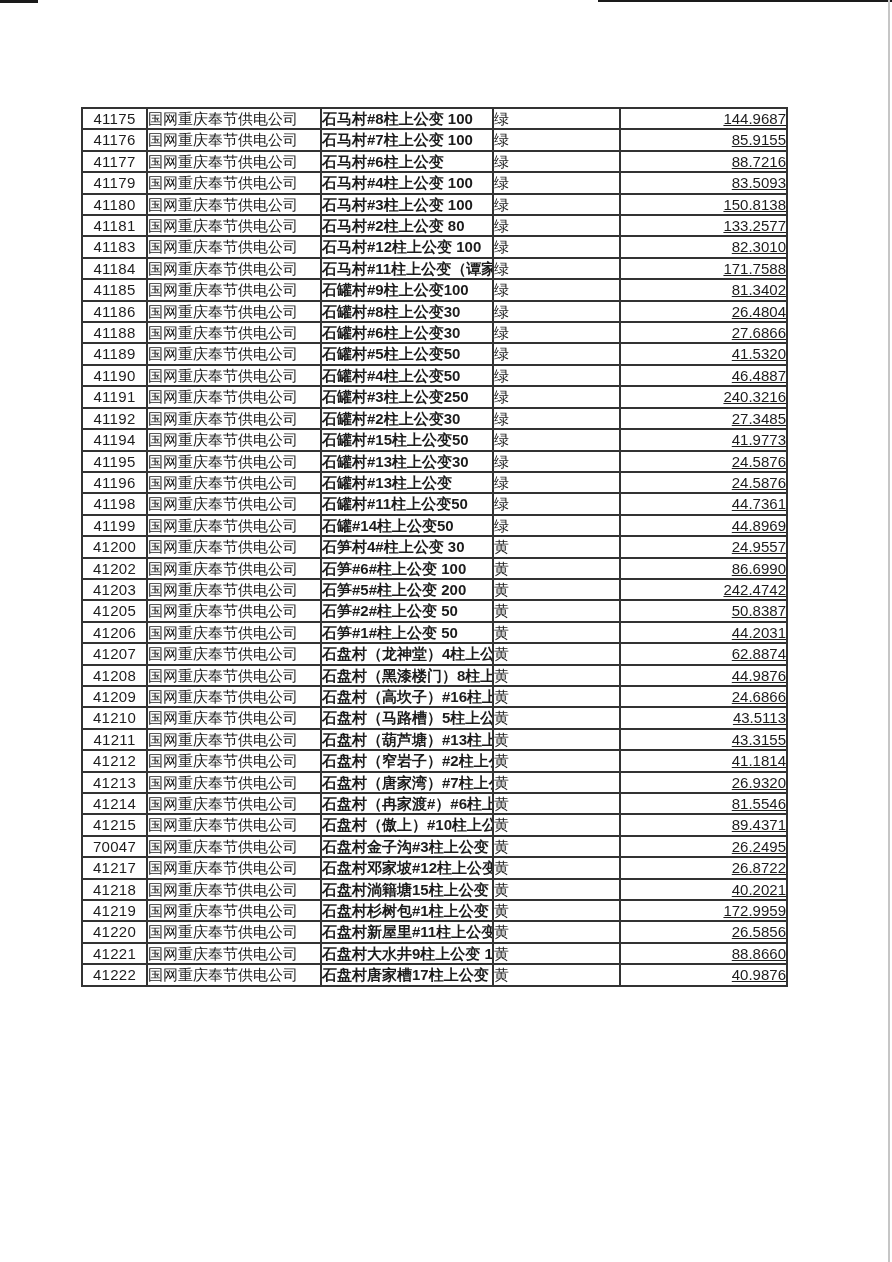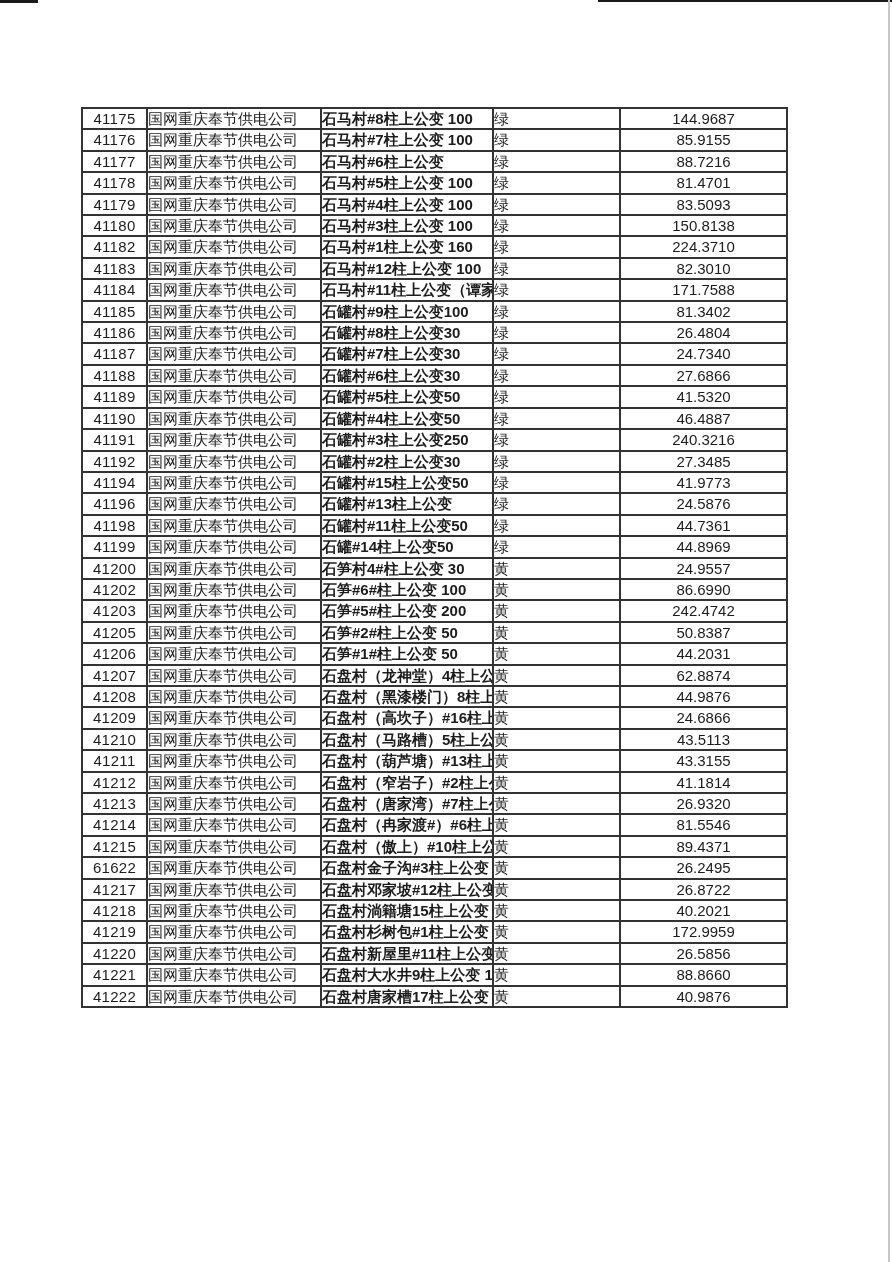--- a/index.html
+++ b/index.html
@@ -45,21 +45,21 @@
     overflow:hidden;
     white-space:nowrap;
     font-size:15px;
     color:var(--text-color);
     background:#ffffff;
   }
   td.c-id{width:65px;text-align:center;letter-spacing:0.3px;}
   td.c-company{width:174px;padding-left:4px;}
   td.c-device{width:172px;padding-left:4px;font-weight:bold;}
   td.c-status{width:127px;padding-left:4px;}
-  td.c-value{width:167px;text-align:center;}
+  td.c-value{width:167px;text-align:right;text-decoration:underline;}
 </style>
 </head>
 <body>
 
 <div id="canvas">
 
   <div class="edge-top-left"></div>
   <div class="edge-top-right"></div>
   <div class="edge-right"></div>
 
@@ -87,46 +87,39 @@
       <td class="c-value">85.9155</td>
     </tr>
         <tr>
       <td class="c-id">41177</td>
       <td class="c-company">国网重庆奉节供电公司</td>
       <td class="c-device">石马村#6柱上公变</td>
       <td class="c-status">绿</td>
       <td class="c-value">88.7216</td>
     </tr>
         <tr>
-      <td class="c-id">41178</td>
-      <td class="c-company">国网重庆奉节供电公司</td>
-      <td class="c-device">石马村#5柱上公变 100</td>
-      <td class="c-status">绿</td>
-      <td class="c-value">81.4701</td>
-    </tr>
-        <tr>
       <td class="c-id">41179</td>
       <td class="c-company">国网重庆奉节供电公司</td>
       <td class="c-device">石马村#4柱上公变 100</td>
       <td class="c-status">绿</td>
       <td class="c-value">83.5093</td>
     </tr>
         <tr>
       <td class="c-id">41180</td>
       <td class="c-company">国网重庆奉节供电公司</td>
       <td class="c-device">石马村#3柱上公变 100</td>
       <td class="c-status">绿</td>
       <td class="c-value">150.8138</td>
     </tr>
         <tr>
-      <td class="c-id">41182</td>
-      <td class="c-company">国网重庆奉节供电公司</td>
-      <td class="c-device">石马村#1柱上公变 160</td>
-      <td class="c-status">绿</td>
-      <td class="c-value">224.3710</td>
+      <td class="c-id">41181</td>
+      <td class="c-company">国网重庆奉节供电公司</td>
+      <td class="c-device">石马村#2柱上公变 80</td>
+      <td class="c-status">绿</td>
+      <td class="c-value">133.2577</td>
     </tr>
         <tr>
       <td class="c-id">41183</td>
       <td class="c-company">国网重庆奉节供电公司</td>
       <td class="c-device">石马村#12柱上公变 100</td>
       <td class="c-status">绿</td>
       <td class="c-value">82.3010</td>
     </tr>
         <tr>
       <td class="c-id">41184</td>
@@ -143,27 +136,20 @@
       <td class="c-value">81.3402</td>
     </tr>
         <tr>
       <td class="c-id">41186</td>
       <td class="c-company">国网重庆奉节供电公司</td>
       <td class="c-device">石罐村#8柱上公变30</td>
       <td class="c-status">绿</td>
       <td class="c-value">26.4804</td>
     </tr>
         <tr>
-      <td class="c-id">41187</td>
-      <td class="c-company">国网重庆奉节供电公司</td>
-      <td class="c-device">石罐村#7柱上公变30</td>
-      <td class="c-status">绿</td>
-      <td class="c-value">24.7340</td>
-    </tr>
-        <tr>
       <td class="c-id">41188</td>
       <td class="c-company">国网重庆奉节供电公司</td>
       <td class="c-device">石罐村#6柱上公变30</td>
       <td class="c-status">绿</td>
       <td class="c-value">27.6866</td>
     </tr>
         <tr>
       <td class="c-id">41189</td>
       <td class="c-company">国网重庆奉节供电公司</td>
       <td class="c-device">石罐村#5柱上公变50</td>
@@ -192,20 +178,27 @@
       <td class="c-value">27.3485</td>
     </tr>
         <tr>
       <td class="c-id">41194</td>
       <td class="c-company">国网重庆奉节供电公司</td>
       <td class="c-device">石罐村#15柱上公变50</td>
       <td class="c-status">绿</td>
       <td class="c-value">41.9773</td>
     </tr>
         <tr>
+      <td class="c-id">41195</td>
+      <td class="c-company">国网重庆奉节供电公司</td>
+      <td class="c-device">石罐村#13柱上公变30</td>
+      <td class="c-status">绿</td>
+      <td class="c-value">24.5876</td>
+    </tr>
+        <tr>
       <td class="c-id">41196</td>
       <td class="c-company">国网重庆奉节供电公司</td>
       <td class="c-device">石罐村#13柱上公变</td>
       <td class="c-status">绿</td>
       <td class="c-value">24.5876</td>
     </tr>
         <tr>
       <td class="c-id">41198</td>
       <td class="c-company">国网重庆奉节供电公司</td>
       <td class="c-device">石罐村#11柱上公变50</td>
@@ -311,21 +304,21 @@
       <td class="c-value">81.5546</td>
     </tr>
         <tr>
       <td class="c-id">41215</td>
       <td class="c-company">国网重庆奉节供电公司</td>
       <td class="c-device">石盘村（傲上）#10柱上公变</td>
       <td class="c-status">黄</td>
       <td class="c-value">89.4371</td>
     </tr>
         <tr>
-      <td class="c-id">61622</td>
+      <td class="c-id">70047</td>
       <td class="c-company">国网重庆奉节供电公司</td>
       <td class="c-device">石盘村金子沟#3柱上公变 30</td>
       <td class="c-status">黄</td>
       <td class="c-value">26.2495</td>
     </tr>
         <tr>
       <td class="c-id">41217</td>
       <td class="c-company">国网重庆奉节供电公司</td>
       <td class="c-device">石盘村邓家坡#12柱上公变</td>
       <td class="c-status">黄</td>

